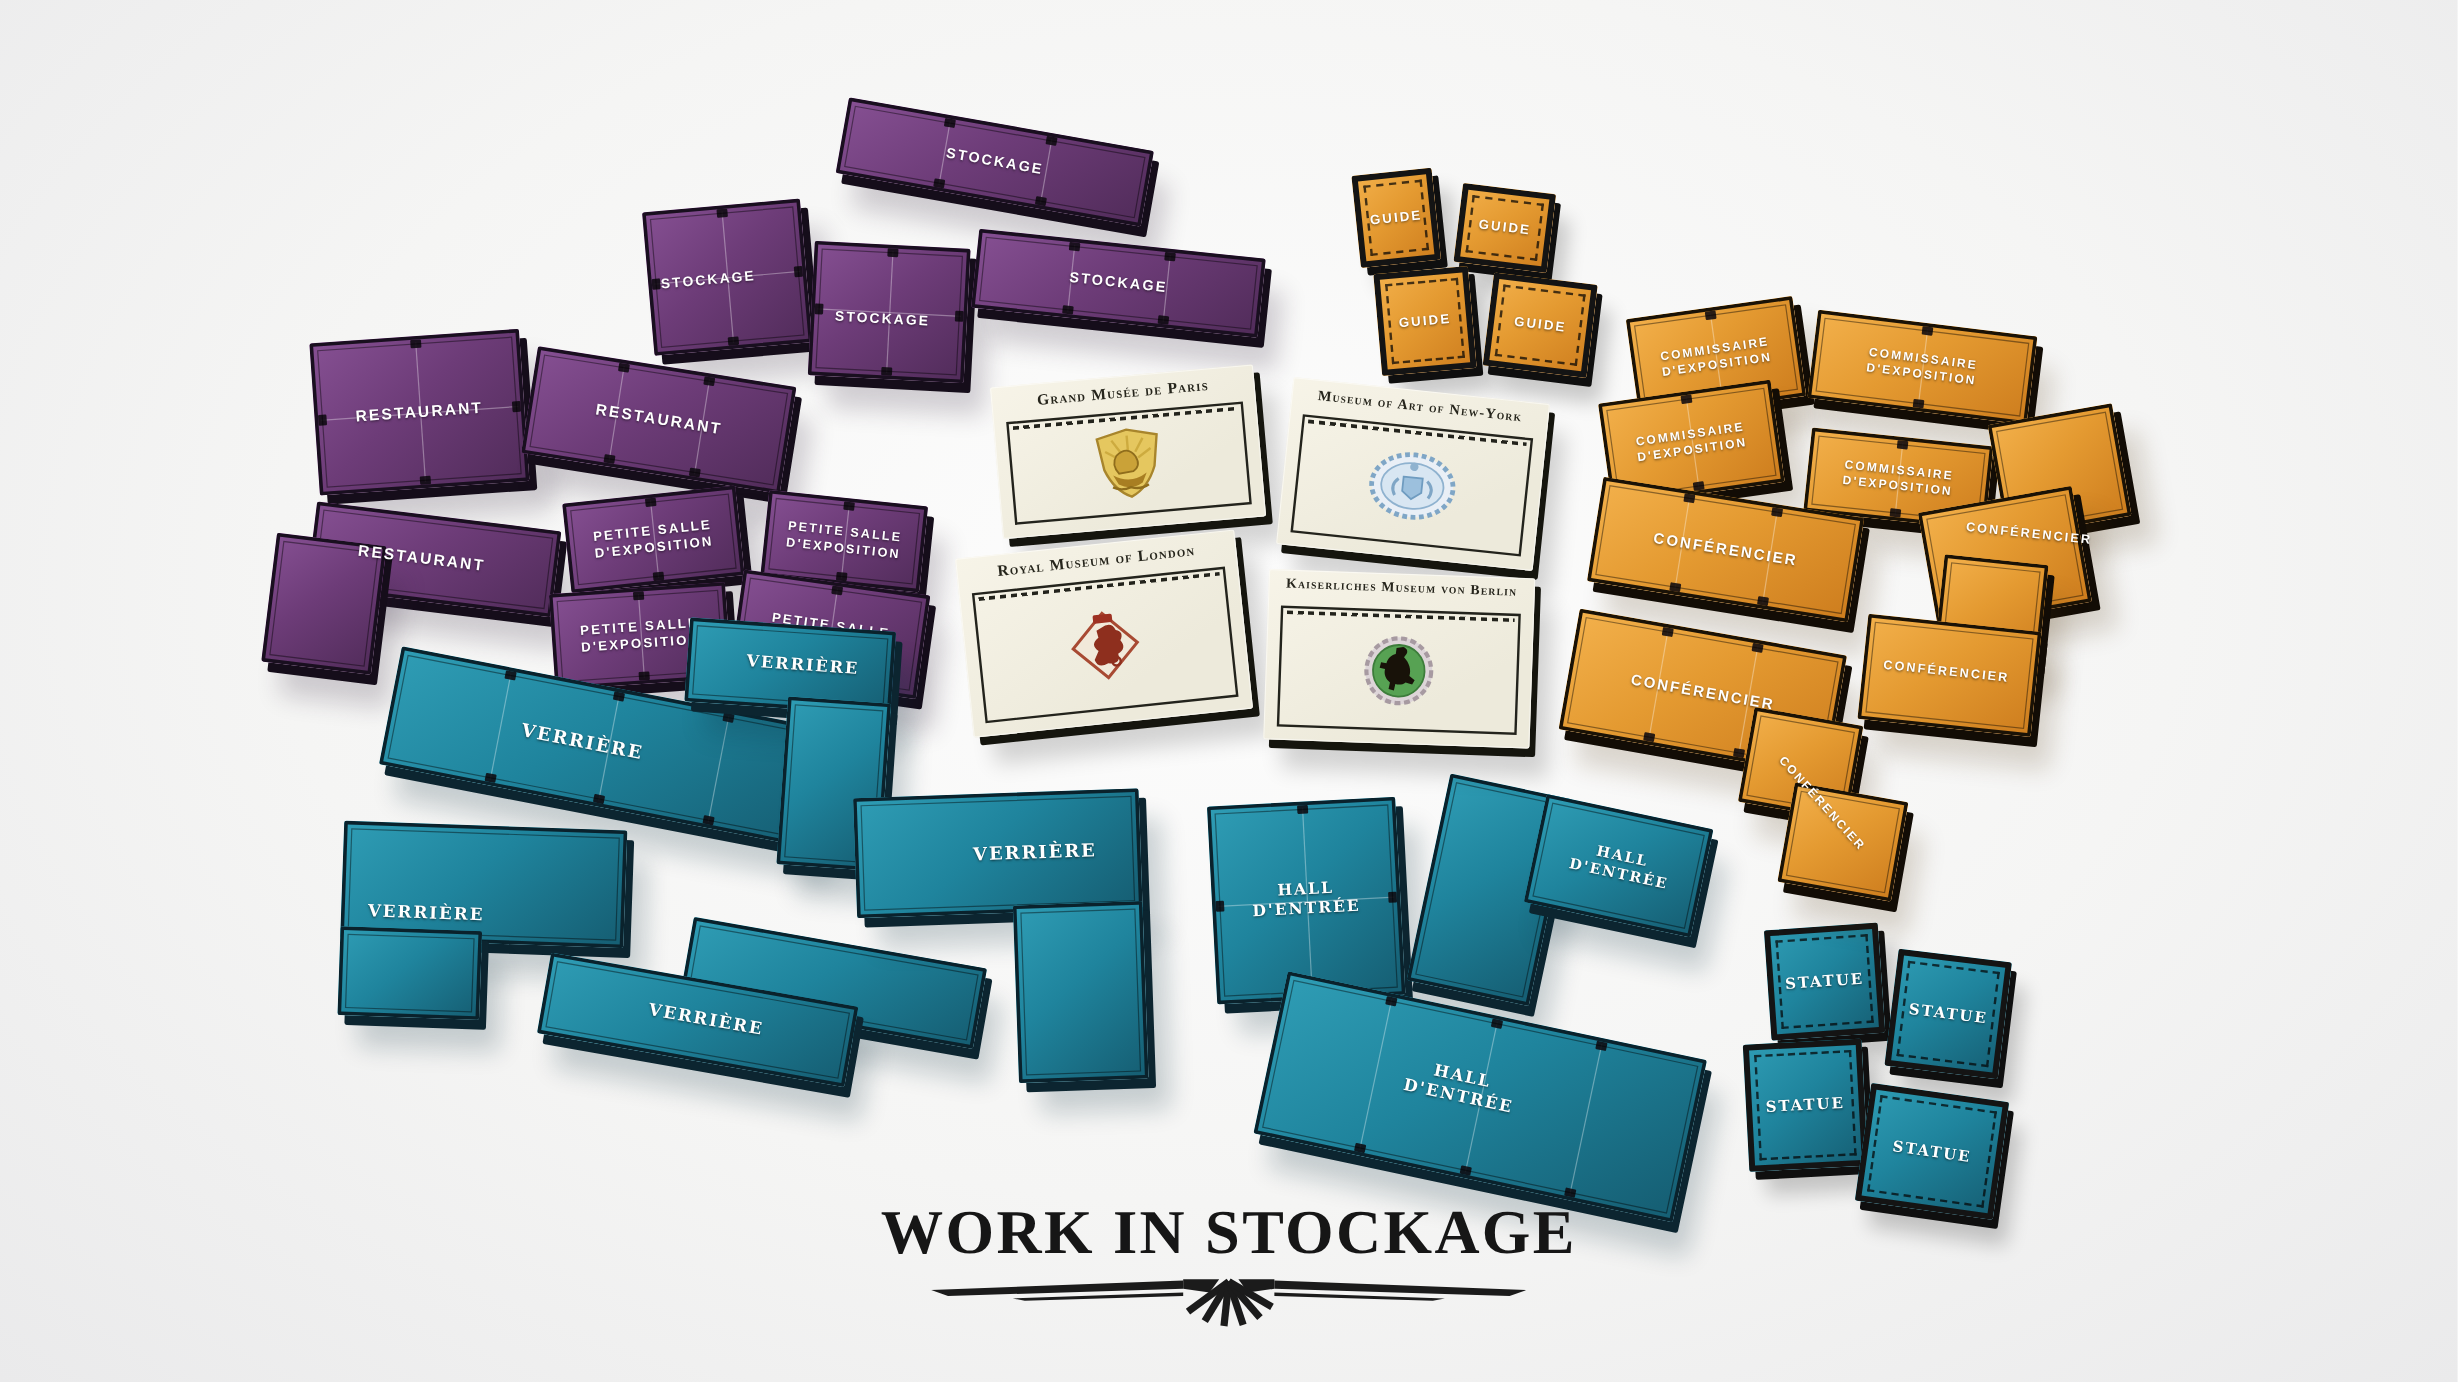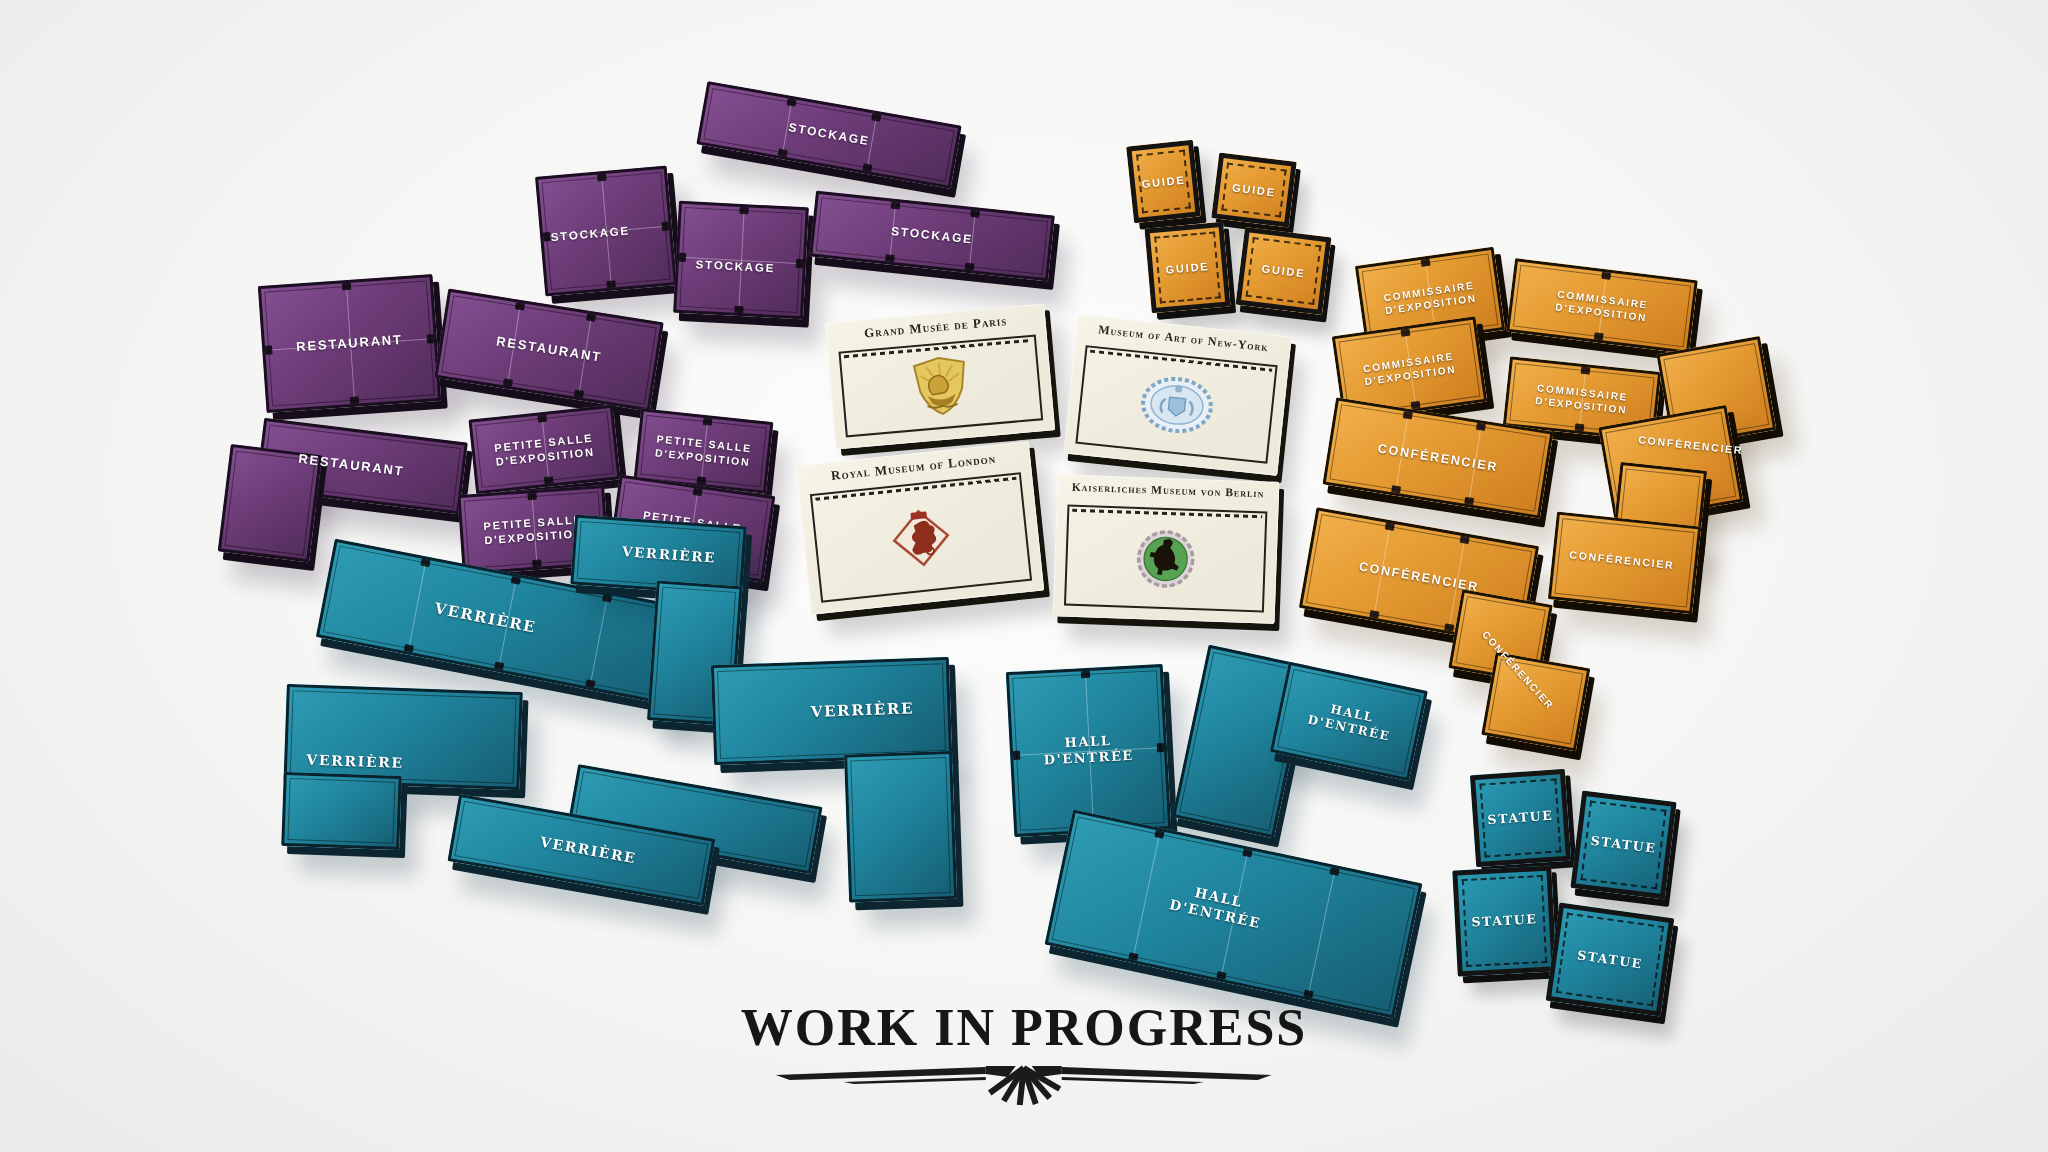--- a/index.html
+++ b/index.html
@@ -392,21 +392,21 @@
           <svg width="62" height="62" viewBox="0 0 62 62">
             <circle cx="31" cy="31" r="28" fill="#ddd5d8"></circle>
             <circle cx="31" cy="31" r="27" fill="none" stroke="#a79aa1" stroke-width="3.5" stroke-dasharray="5 3"></circle>
             <circle cx="31" cy="31" r="21.5" fill="#57a253" stroke="#3d7d3b" stroke-width="1.5"></circle>
             <path d="M34 11 c3.5 1 4.5 4 2.5 6.5 l-1.5 2 c4.5 4.5 6.5 10 5 15.5 l4.5 3.5 -2 3.5 -5.5 -1.5 c-2.5 2 -5.5 2.5 -8.5 1.5 l-1 5.5 -4.5 -1 1 -5.5 c-3.5 -2.5 -5.5 -6.5 -4.5 -11 l-4.5 -1 1 -4.5 4.5 0.5 c1 -4 3.5 -7 7.5 -8 l0.5 -5 z" fill="#181209"></path>
           </svg>
         </div>
       </div>
     </div>
   <div class="footer">
-    <div class="wip">WORK IN PROGRESS</div>
+    <div class="wip">WORK IN STOCKAGE</div>
     <svg width="500" height="48" viewBox="0 0 500 48">
       <polygon points="2,14 212,6 212,13 16,19" fill="#1b1b1b"></polygon>
       <polygon points="498,14 288,6 288,13 484,19" fill="#1b1b1b"></polygon>
       <polygon points="70,21 212,16 212,19 80,23" fill="#1b1b1b"></polygon>
       <polygon points="430,21 288,16 288,19 420,23" fill="#1b1b1b"></polygon>
       <polygon points="212,5 242,5 234,16 212,13" fill="#1b1b1b"></polygon>
       <polygon points="288,5 258,5 266,16 288,13" fill="#1b1b1b"></polygon>
       <g stroke="#1b1b1b" stroke-width="6">
         <line x1="250" y1="7" x2="216" y2="32"></line>
         <line x1="250" y1="7" x2="230" y2="40"></line>

